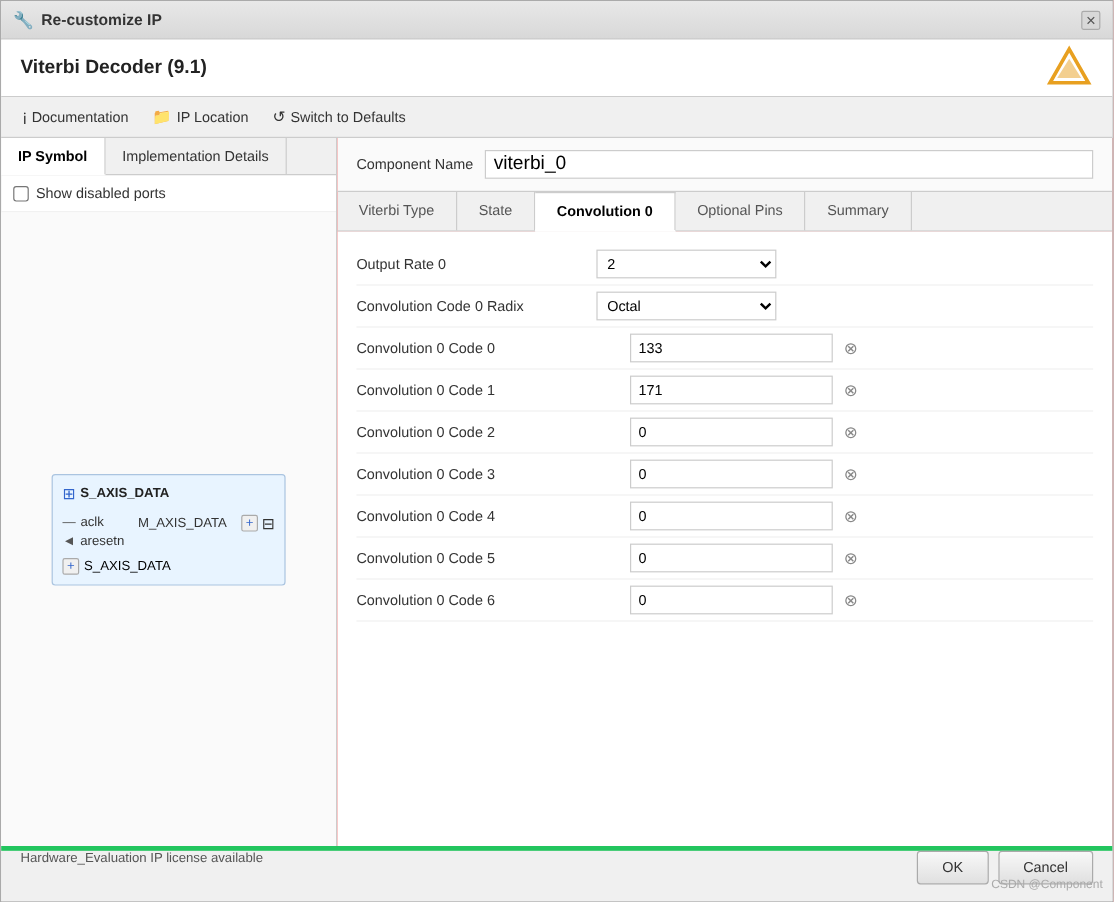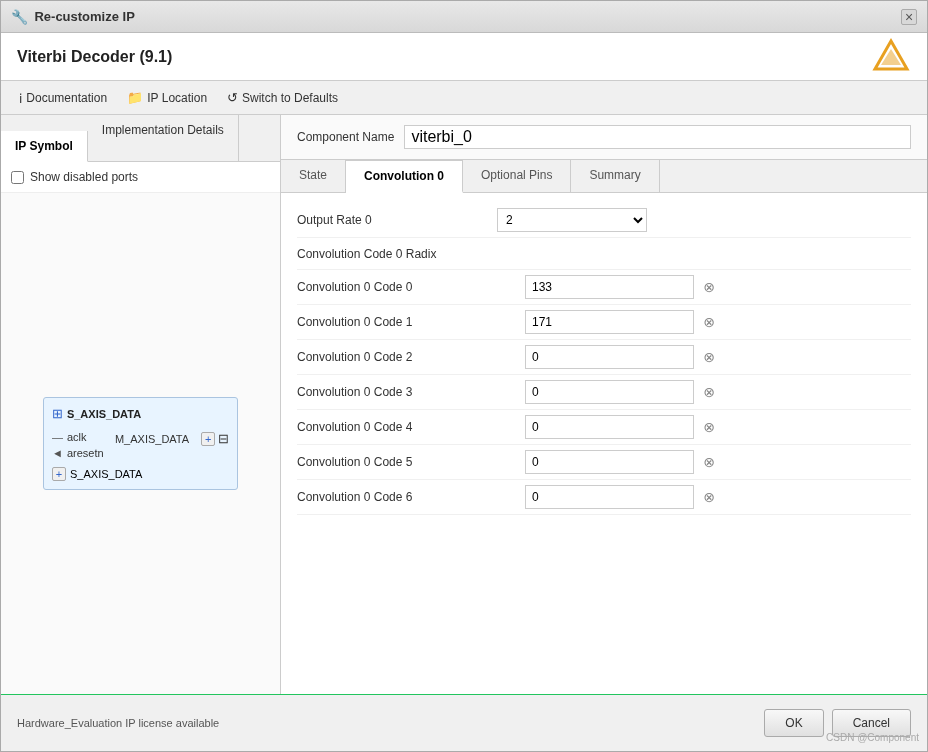--- a/index.html
+++ b/index.html
@@ -138,21 +138,20 @@
       cursor: pointer;
       border-right: 1px solid #ccc;
       color: #333;
     }
     .left-tab.active {
       background: white;
       border-bottom: 1px solid white;
       margin-bottom: -1px;
       font-weight: bold;
       color: #000;
-      margin-top: 16px;
     }
 
     .left-panel-options {
       padding: 8px 10px;
       border-bottom: 1px solid #eee;
     }
     .checkbox-row {
       display: flex;
       align-items: center;
       gap: 6px;
@@ -344,24 +343,23 @@
       align-items: center;
       justify-content: center;
       cursor: pointer;
       color: #888;
       font-size: 14px;
     }
 
     
     .bottom-bar {
       background: #f0f0f0;
-      border-top: 1px solid #22c55e;
-      height: 57px;
-      display: flex;
-      align-items: center;
+      border-top: 4px solid #22c55e;
+      height: 46px;
+      display: flex;
       justify-content: space-between;
       padding: 0 16px;
       flex-shrink: 0;
     }
     .license-text {
       font-size: 11px;
       color: #555;
     }
     .bottom-buttons {
       display: flex;
@@ -482,20 +480,21 @@
     </div>
 
     <div class="right-panel">
 
       <div class="component-name-row">
         <span class="component-name-label">Component Name</span>
         <input class="component-name-input" type="text" value="viterbi_0" style="">
       </div>
 
       <div class="config-tabs">
+        <div class="config-tab">Viterbi Type</div>
         <div class="config-tab">State</div>
         <div class="config-tab active">Convolution 0</div>
         <div class="config-tab">Optional Pins</div>
         <div class="config-tab">Summary</div>
       </div>
 
       <div class="config-content">
 
         <div class="param-row">
           <span class="param-label">Output Rate 0</span>
@@ -504,20 +503,27 @@
               <option value="2" selected="">2</option>
               <option value="3">3</option>
               <option value="4">4</option>
               <option value="5">5</option>
             </select>
           </div>
         </div>
 
         <div class="param-row">
           <span class="param-label">Convolution Code 0 Radix</span>
+          <div class="param-control">
+            <select class="param-select">
+              <option value="Octal" selected="">Octal</option>
+              <option value="Decimal">Decimal</option>
+              <option value="Hexadecimal">Hexadecimal</option>
+            </select>
+          </div>
         </div>
 
         <div class="param-row">
           <span class="param-label">Convolution 0 Code 0</span>
           <div class="param-control">
             <input class="param-input" type="text" value="133" style="">
             <div class="clear-btn">⊗</div>
           </div>
         </div>
 

